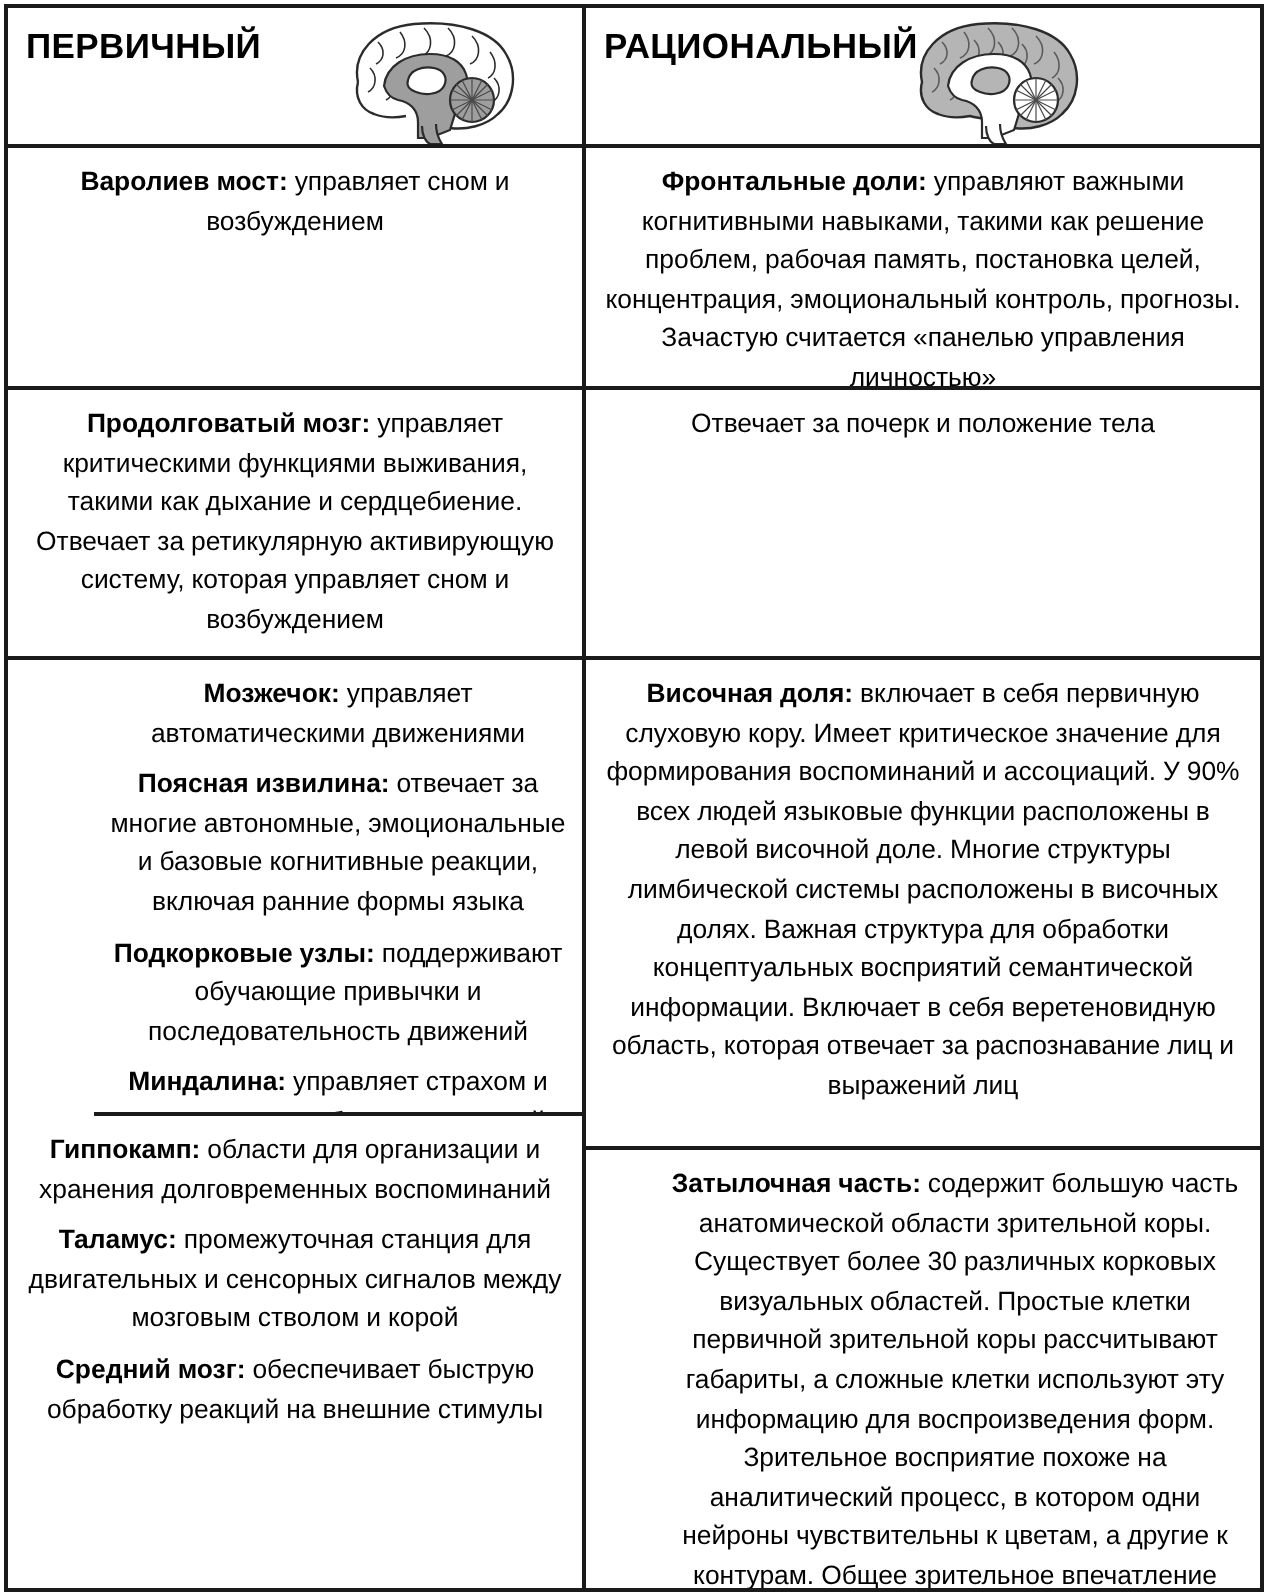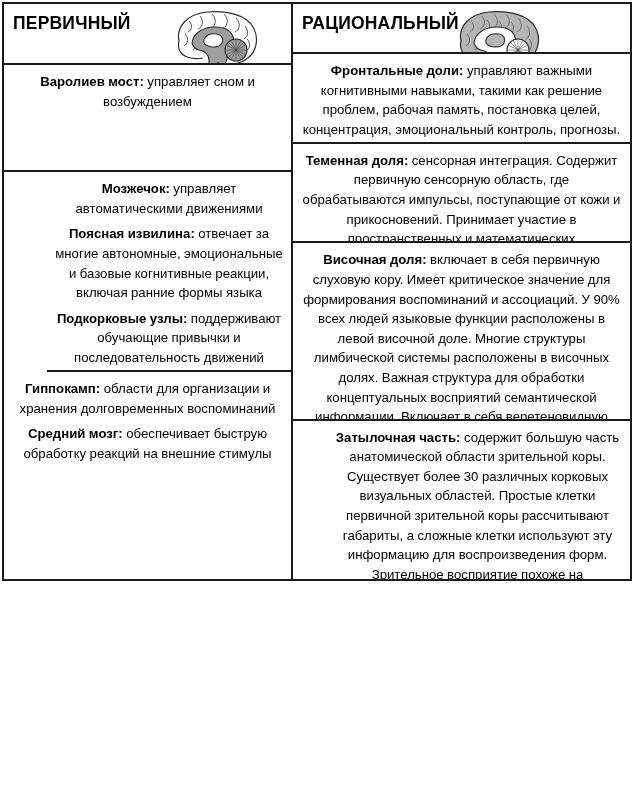--- a/index.html
+++ b/index.html
@@ -21,21 +21,21 @@
     box-sizing: border-box;
     overflow: hidden;
     background: #ffffff;
   }
 
   .table {
     position: absolute;
     left: 2px;
     top: 2px;
     width: 630px;
-    height: 579px;
+    height: 794px;
     box-sizing: border-box;
     border: 2px solid #1a1a1a;
     display: flex;
     flex-direction: row;
     background: #ffffff;
   }
 
   .col {
     box-sizing: border-box;
     display: flex;
@@ -160,30 +160,34 @@
 
             <path d="M52 58 C52 63 54 66 56 67 L62 67 C60 64 59 61 59 57" fill="#9e9e9e" stroke="#2b2b2b" stroke-width="1.1"></path>
           </svg>
         </div>
       </div>
 
       <div class="cell lc1">
         <p class="para"><b>Варолиев мост:</b><span> управляет сном и возбуждением</span></p>
       </div>
 
+      <div class="cell lc2">
+        <p class="para"><b>Продолговатый мозг:</b><span> управляет критическими функциями выживания, такими как дыхание и сердцебиение. Отвечает за ретикулярную активирующую систему, которая управляет сном и возбуждением</span></p>
+      </div>
 
       <div class="cell lc3">
         <p class="para"><b>Мозжечок:</b><span> управляет автоматическими движениями</span></p>
         <p class="para"><b>Поясная извилина:</b><span> отвечает за многие автономные, эмоциональные и базовые когнитивные реакции, включая ранние формы языка</span></p>
         <p class="para"><b>Подкорковые узлы:</b><span> поддерживают обучающие привычки и последовательность движений</span></p>
         <p class="para"><b>Миндалина:</b><span> управляет страхом и контролирует избегание ситуаций</span></p>
       </div>
 
       <div class="cell lc4 last">
         <p class="para"><b>Гиппокамп:</b><span> области для организации и хранения долговременных воспоминаний</span></p>
+        <p class="para"><b>Таламус:</b><span> промежуточная станция для двигательных и сенсорных сигналов между мозговым стволом и корой</span></p>
         <p class="para"><b>Средний мозг:</b><span> обеспечивает быструю обработку реакций на внешние стимулы</span></p>
       </div>
     </div>
 
     <div class="col col-right">
 
       <div class="header-cell">
         <div class="header-title">РАЦИОНАЛЬНЫЙ</div>
         <div class="brain-wrap brain-right-pos">
           <svg viewBox="0 0 122 68" xmlns="http://www.w3.org/2000/svg">
@@ -230,21 +234,20 @@
             <path d="M52 58 C52 63 54 66 56 67 L62 67 C60 64 59 61 59 57" fill="#ffffff" stroke="#2b2b2b" stroke-width="1.1"></path>
           </svg>
         </div>
       </div>
 
       <div class="cell rc1">
         <p class="para"><b>Фронтальные доли:</b><span> управляют важными когнитивными навыками, такими как решение проблем, рабочая память, постановка целей, концентрация, эмоциональный контроль, прогнозы. Зачастую считается «панелью управления личностью»</span></p>
       </div>
 
       <div class="cell rc2">
-        <p class="para" style="margin-bottom:0"><b>Теменная доля:</b><span> сенсорная интеграция. Содержит первичную сенсорную область, где обрабатываются импульсы, поступающие от кожи и прикосновений. Принимает участие в пространственных и математических вычислительных процессах.</span></p>
         <p class="para"><b></b><span>Отвечает за почерк и положение тела</span></p>
       </div>
 
       <div class="cell rc3">
         <p class="para"><b>Височная доля:</b><span> включает в себя первичную слуховую кору. Имеет критическое значение для формирования воспоминаний и ассоциаций. У 90% всех людей языковые функции  расположены в левой височной доле. Многие структуры лимбической системы расположены в височных долях. Важная структура для обработки концептуальных восприятий семантической информации. Включает в себя веретеновидную область, которая отвечает за распознавание лиц и выражений лиц</span></p>
       </div>
 
       <div class="cell rc4 last">
         <p class="para"><b>Затылочная часть:</b><span> содержит большую часть анатомической области зрительной коры. Существует более 30 различных корковых визуальных областей. Простые клетки первичной зрительной коры рассчитывают габариты, а сложные клетки используют эту информацию для воспроизведения форм. Зрительное восприятие похоже на аналитический процесс, в котором одни нейроны чувствительны к цветам, а другие к контурам. Общее зрительное впечатление формирует целостное восприятие</span></p>
       </div>

